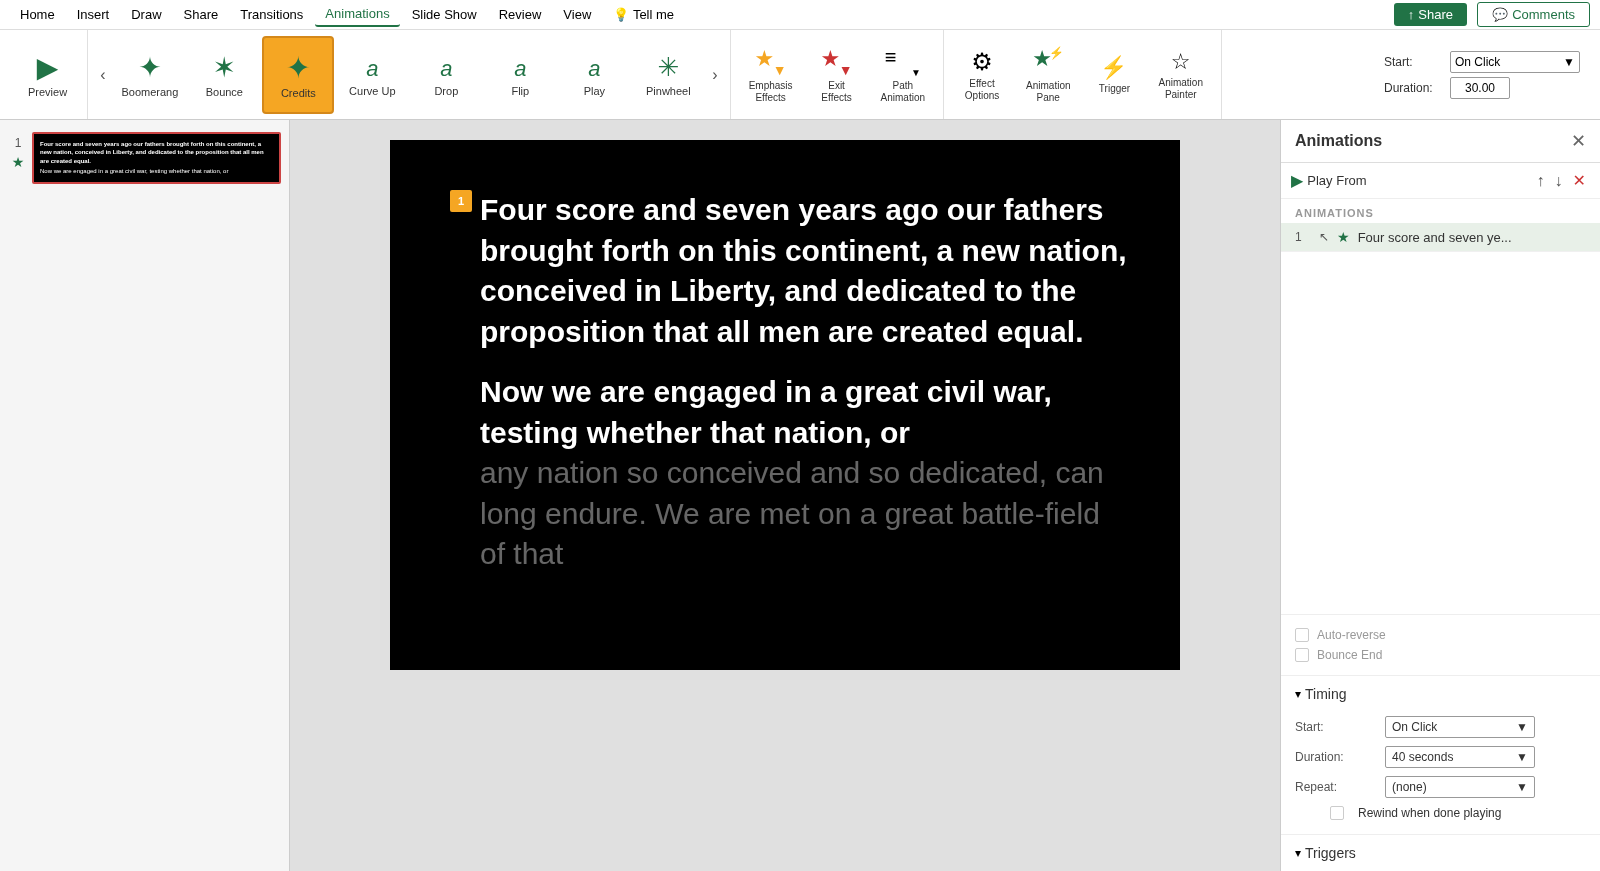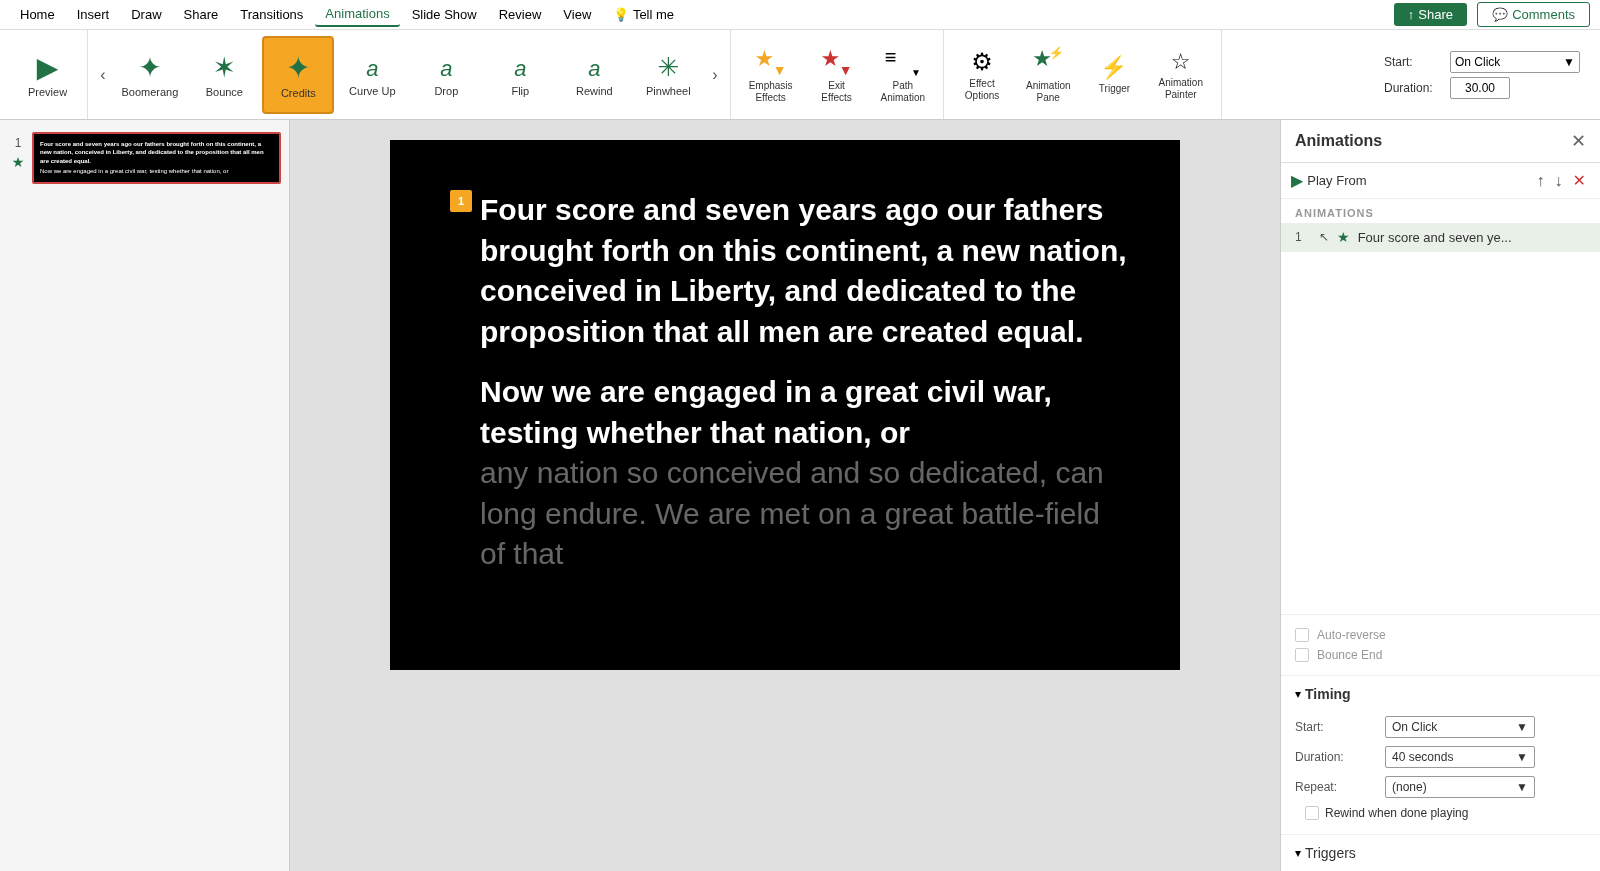--- a/index.html
+++ b/index.html
@@ -165,35 +165,35 @@
 
     .options-section { padding: 10px 14px; border-top: 1px solid #eee; }
     .option-row { display: flex; align-items: center; gap: 8px; padding: 3px 0; }
     .option-checkbox { width: 14px; height: 14px; border: 1px solid #ccc; border-radius: 2px; display: inline-block; }
     .option-label { font-size: 12px; color: #999; }
 
     .timing-section { padding: 10px 14px; border-top: 1px solid #eee; }
     .timing-header {
       display: flex; align-items: center; gap: 4px; cursor: pointer; margin-bottom: 10px;
     }
-    .timing-header-label { font-size: 14px; font-weight: 700; color: #333; }
+    .timing-header-label { font-size: 14px; font-weight: 400; color: #333; }
     .timing-table { width: 100%; border-collapse: collapse; }
     .timing-table td { padding: 4px 0; font-size: 12px; color: #333; }
     .timing-table td:first-child { width: 90px; color: #555; }
     .timing-select-panel {
       border: 1px solid #999; border-radius: 2px; padding: 2px 6px;
       font-size: 12px; width: 150px; background: white; height: 22px;
       display: flex; align-items: center; justify-content: space-between; cursor: pointer;
     }
     .timing-input-panel {
       border: 1px solid #999; border-radius: 2px; padding: 2px 4px;
       font-size: 12px; width: 50px; text-align: center; height: 22px;
     }
     .seconds-label { font-size: 12px; color: #333; margin-left: 4px; }
-    .rewind-row { display: flex; align-items: center; gap: 6px; padding: 4px 10px; }
+    .rewind-row { display: flex; align-items: center; gap: 14px; padding: 4px 10px; margin-left: 25px; }
     .rewind-checkbox { width: 14px; height: 14px; border: 1px solid #ccc; border-radius: 2px; display: inline-block; }
     .rewind-label { font-size: 12px; color: #333; }
 
     .triggers-section { padding: 10px 14px; border-top: 1px solid #eee; }
     .triggers-header { display: flex; align-items: center; gap: 4px; cursor: pointer; }
     .triggers-label { font-size: 14px; font-weight: 500; color: #333; }
 
     
     .star-green { color: #217346; }
   </style>
@@ -262,21 +262,21 @@
         <div class="anim-label">Drop</div>
       </div>
 
       <div class="anim-item">
         <div class="anim-icon"><span style="color:#217346;font-size:22px;font-style:italic;">a</span></div>
         <div class="anim-label">Flip</div>
       </div>
 
       <div class="anim-item">
         <div class="anim-icon"><span style="color:#217346;font-size:22px;font-style:italic;">a</span></div>
-        <div class="anim-label">Rewind</div>
+        <div class="anim-label">Play</div>
       </div>
 
       <div class="anim-item">
         <div class="anim-icon"><span style="color:#217346;font-size:26px;">✳</span></div>
         <div class="anim-label">Pinwheel</div>
       </div>
     </div>
     <button class="animation-scroll-right">›</button>
   </div>
 

